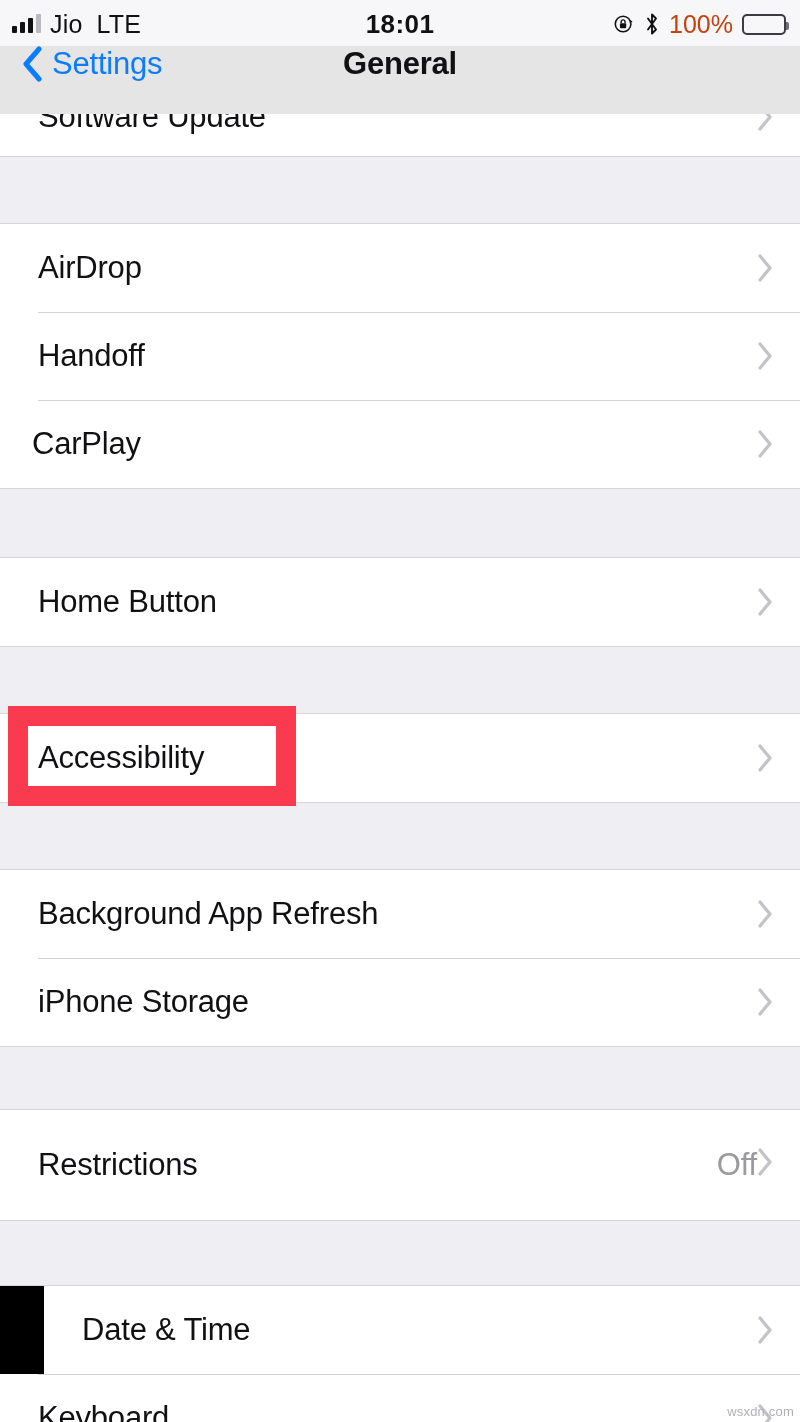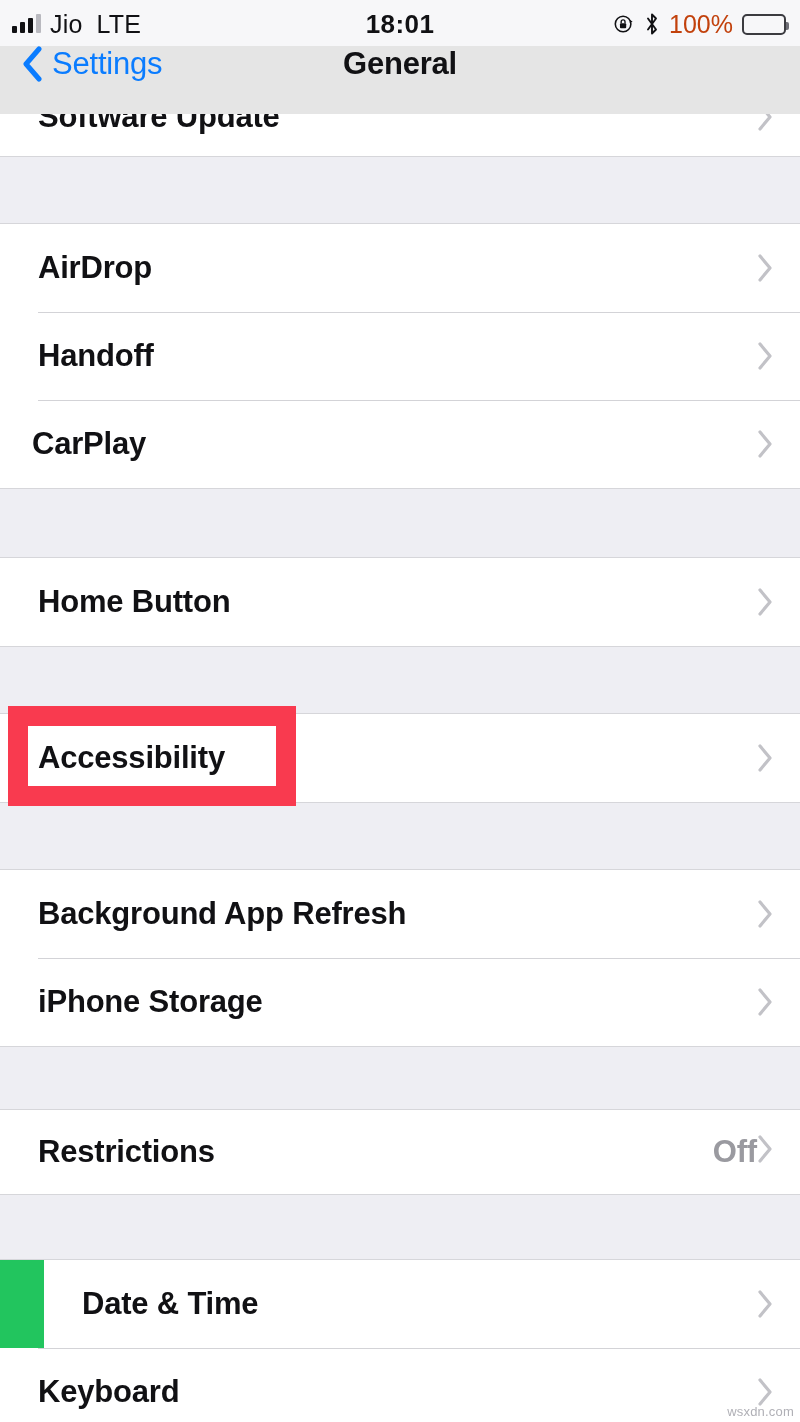--- a/index.html
+++ b/index.html
@@ -140,24 +140,23 @@
     letter-spacing: -0.2px;
     pointer-events: none;
   }
 
   
   .list-scroll {
     position: relative;
     background: #eeeef3;
   }
   .group {
-    background: #22c55e;
+    background: #000000;
     border-top: 1px solid #d6d6da;
     border-bottom: 1px solid #d6d6da;
-    font-weight: bold;
   }
   .group.no-top { border-top: none; }
   .gap {
     background: #eeeef3;
   }
   .row {
     position: relative;
     display: flex;
     align-items: center;
     background: #ffffff;
@@ -372,21 +371,21 @@
               <path d="M3 3 L13 15 L3 27" fill="none" stroke="#c2c2c7" stroke-width="3.2" stroke-linecap="round" stroke-linejoin="round"></path>
             </svg>
         </span>
       </span>
     </div>
   </div>
 
   <div class="gap" style="height:62px;"></div>
 
   <div class="group">
-    <div class="row" style="height:84px;">
+    <div class="row" style="height:110px;">
       <span class="row-label">Restrictions</span>
       <span class="row-right">
         <span class="row-value">Off</span>
         <span class="disclosure">
           <svg viewBox="0 0 17 30" width="17" height="30">
               <path d="M3 3 L13 15 L3 27" fill="none" stroke="#c2c2c7" stroke-width="3.2" stroke-linecap="round" stroke-linejoin="round"></path>
             </svg>
         </span>
       </span>
     </div>

